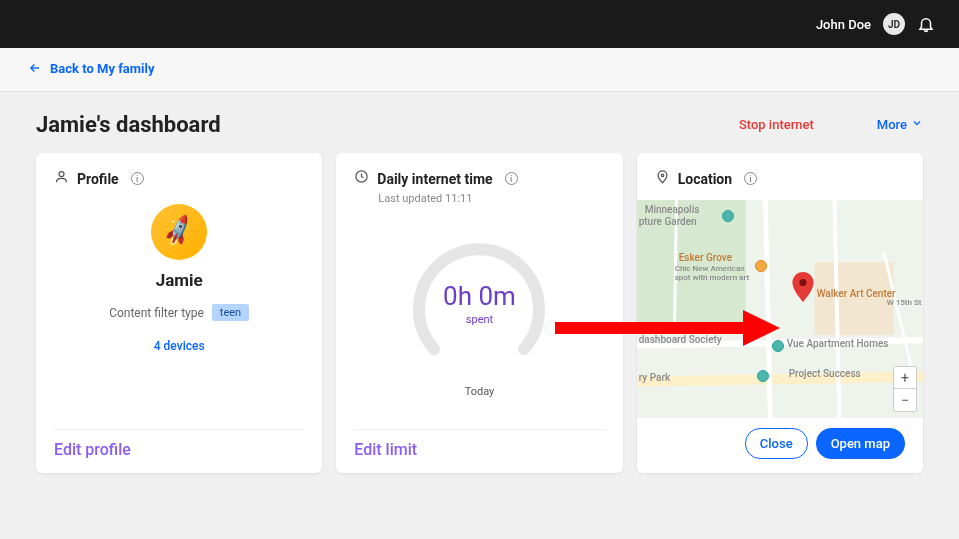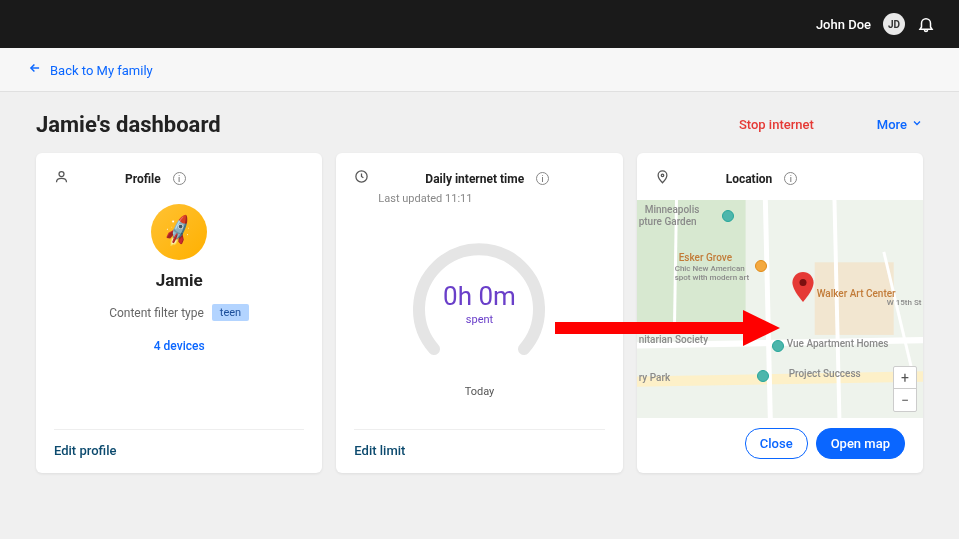--- a/index.html
+++ b/index.html
@@ -4,51 +4,51 @@
   <style>
     * { box-sizing: border-box; margin: 0; padding: 0; font-family: -apple-system, BlinkMacSystemFont, 'Segoe UI', Roboto, Arial, sans-serif; }
     body { background: #f0f0f0; width: 959px; height: 539px; overflow: hidden; }
 
     .topbar { height: 48px; background: #1a1a1a; display: flex; align-items: center; justify-content: flex-end; padding: 0 24px; gap: 12px; }
     .topbar .username { color: #fff; font-size: 13px; font-weight: 500; }
     .avatar-badge { width: 22px; height: 22px; border-radius: 50%; background: #e8e8e8; color: #333; display: flex; align-items: center; justify-content: center; font-size: 10px; font-weight: 700; }
     .bell-icon { color: #fff; width: 18px; height: 18px; display: flex; align-items: center; justify-content: center; }
 
     .back-bar { height: 44px; padding: 0 28px; display: flex; align-items: center; border-bottom: 1px solid #e0e0e0; background: #f7f7f7; }
-    .back-link { color: #0a66ff; font-size: 13px; font-weight: 400; display: flex; align-items: flex-end; gap: 8px; cursor: pointer; }
+    .back-link { color: #0a66ff; font-size: 13px; font-weight: 700; display: flex; align-items: flex-start; gap: 8px; cursor: pointer; }
 
     .content { padding: 20px 36px; }
     .header-row { display: flex; align-items: center; justify-content: space-between; margin-bottom: 16px; }
     .page-title { font-size: 22px; font-weight: 700; color: #222; }
     .header-actions { display: flex; align-items: center; gap: 24px; }
     .stop-link { color: #e53935; font-size: 13px; font-weight: 500; cursor: pointer; }
     .more-link { color: #0a66ff; font-size: 13px; font-weight: 500; cursor: pointer; display: flex; align-items: center; gap: 4px; padding-left: 39px; }
 
     .cards { display: flex; gap: 14px; }
     .card { background: #fff; border-radius: 6px; box-shadow: 0 1px 3px rgba(0,0,0,0.08); padding: 16px 18px 14px; display: flex; flex-direction: column; position: relative; }
     .card.profile { width: 290px; height: 320px; }
     .card.usage { width: 290px; height: 320px; }
     .card.location { width: 290px; height: 320px; padding: 16px 18px 14px; }
 
     .card-header { display: flex; align-items: center; gap: 8px; margin-bottom: 4px; }
     .card-header .ico { color: #555; }
-    .card-title { font-size: 12px; font-weight: 700; color: #222; margin-left: 48px; }
+    .card-title { font-size: 14px; font-weight: 700; color: #222; }
     .info-icon { width: 13px; height: 13px; border: 1px solid #888; border-radius: 50%; display: inline-flex; align-items: center; justify-content: center; font-size: 9px; color: #666; margin-left: 4px; }
     .card-subtext { font-size: 11px; color: #888; margin-left: 24px; }
 
     
     .profile-body { flex: 1; display: flex; flex-direction: column; align-items: center; justify-content: flex-start; padding-top: 12px; }
     .avatar-large { width: 56px; height: 56px; border-radius: 50%; background: linear-gradient(135deg,#ffc233,#ffb000); display: flex; align-items: center; justify-content: center; position: relative; }
     .rocket { font-size: 24px; transform: rotate(-20deg); }
     .profile-name { margin-top: 10px; font-size: 17px; font-weight: 700; color: #222; }
     .filter-row { margin-top: 14px; font-size: 12px; color: #666; display: flex; align-items: center; gap: 8px; }
     .filter-tag { background: #b3d4ff; color: #1a4d99; font-size: 11px; padding: 2px 8px; border-radius: 2px; }
     .devices-link { margin-top: 18px; color: #0a66ff; font-size: 12px; font-weight: 500; cursor: pointer; }
     .card-footer { border-top: 1px solid #eee; padding-top: 10px; margin-top: auto; }
-    .edit-link { color: #0c4a6e; font-size: 13px; font-weight: 500; cursor: pointer; }
+    .edit-link { color: #8b5cf6; font-size: 16px; font-weight: 500; cursor: pointer; }
 
     
     .usage-body { flex: 1; display: flex; flex-direction: column; align-items: center; justify-content: center; position: relative; }
     .gauge { width: 150px; height: 150px; position: relative; margin-top: -8px; }
     .gauge svg { width: 100%; height: 100%; }
     .gauge-center { position: absolute; top: 0; left: 0; right: 0; bottom: 0; display: flex; flex-direction: column; align-items: center; justify-content: center; }
     .gauge-time { font-size: 26px; font-weight: 400; color: #6a3fc9; }
     .gauge-label { font-size: 11px; color: #6a3fc9; margin-top: 2px; }
     .gauge-period { font-size: 11px; color: #555; margin-top: 6px; }
 
@@ -200,21 +200,21 @@
         </svg>
         <div class="map-label gray" style="left:8px; top:4px;">Minneapolis</div>
         <div class="map-label gray" style="left:2px; top:16px;">pture Garden</div>
         <div class="poi-dot teal" style="left:85px; top:10px;"></div>
         <div class="map-label" style="left:42px; top:52px;">Esker Grove</div>
         <div class="map-label gray" style="left:38px; top:64px; font-size:8px;">Chic New American</div>
         <div class="map-label gray" style="left:38px; top:73px; font-size:8px;">spot with modern art</div>
         <div class="poi-dot" style="left:118px; top:60px;"></div>
         <div class="map-label" style="left:180px; top:88px;">Walker Art Center</div>
         <div class="map-label gray" style="left:250px; top:98px; font-size:8px;">W 15th St</div>
-        <div class="map-label gray" style="left:2px; top:134px;">nitarian Society</div>
+        <div class="map-label gray" style="left:2px; top:134px;">dashboard Society</div>
         <div class="poi-dot teal" style="left:135px; top:140px;"></div>
         <div class="map-label gray" style="left:150px; top:138px;">Vue Apartment Homes</div>
         <div class="poi-dot teal" style="left:120px; top:170px;"></div>
         <div class="map-label gray" style="left:152px; top:168px;">Project Success</div>
         <div class="map-label gray" style="left:2px; top:172px;">ry Park</div>
 
         <div class="pin" style="left:155px; top:72px;">
           <svg viewBox="0 0 24 34">
               <path d="M12 0C5.4 0 0 5.4 0 12c0 9 12 22 12 22s12-13 12-22C24 5.4 18.6 0 12 0z" fill="#e53935"></path>
               <circle cx="12" cy="12" r="4" fill="#7a1010"></circle>

